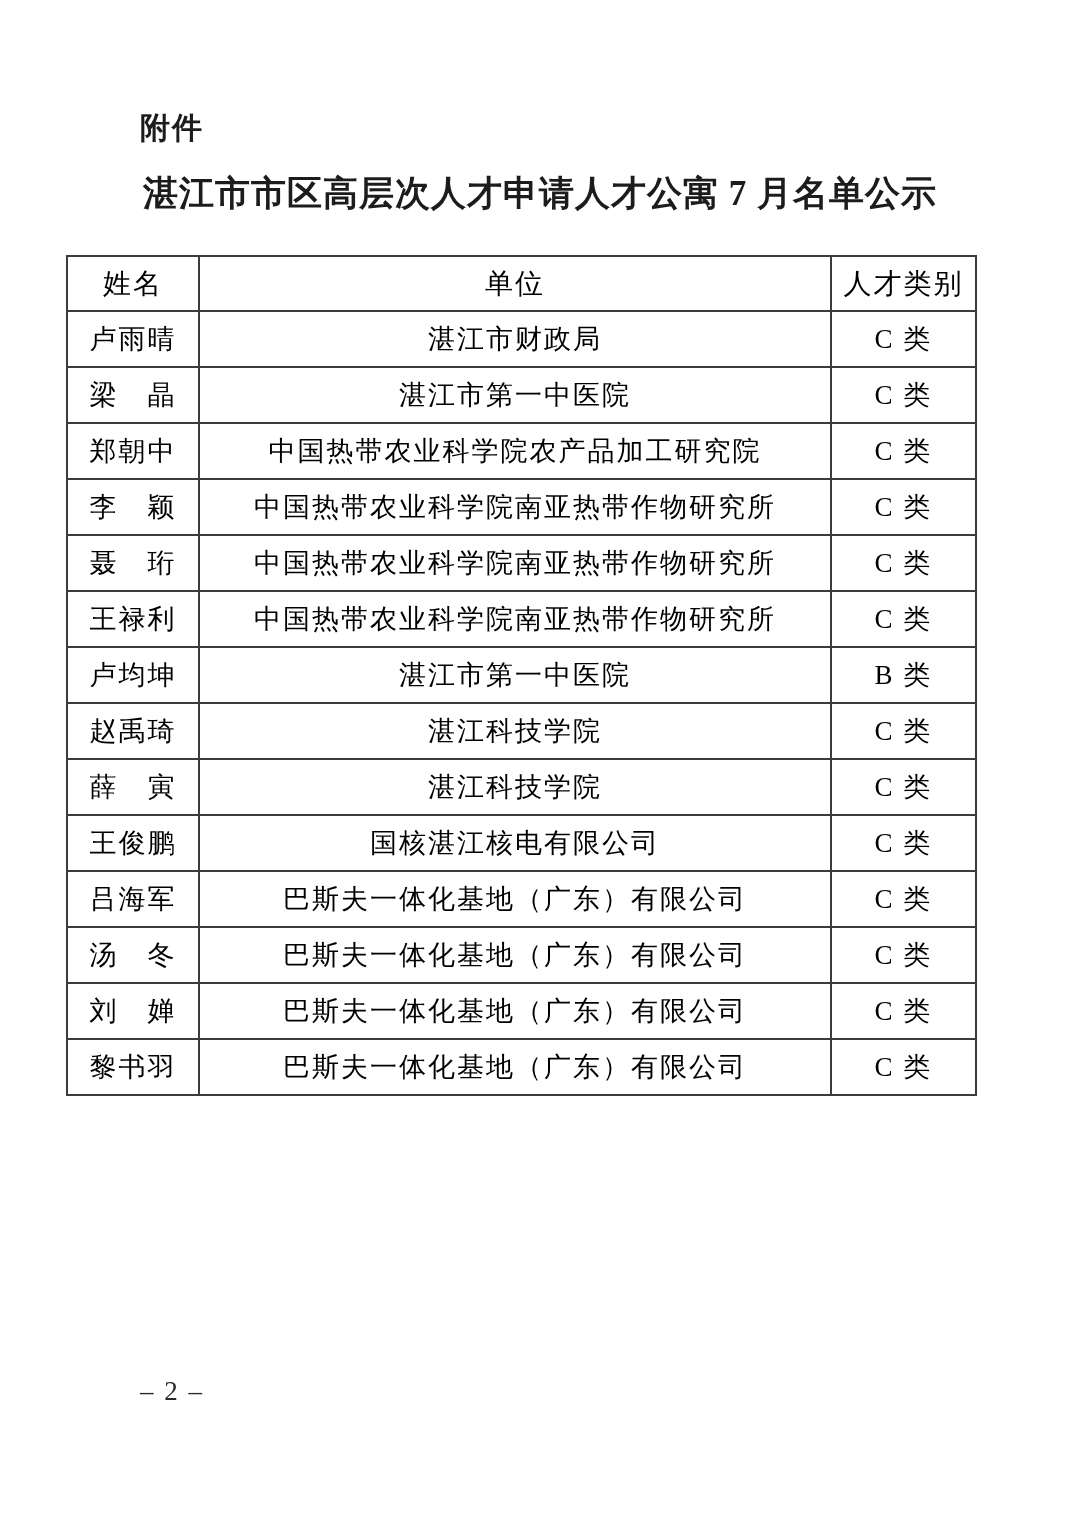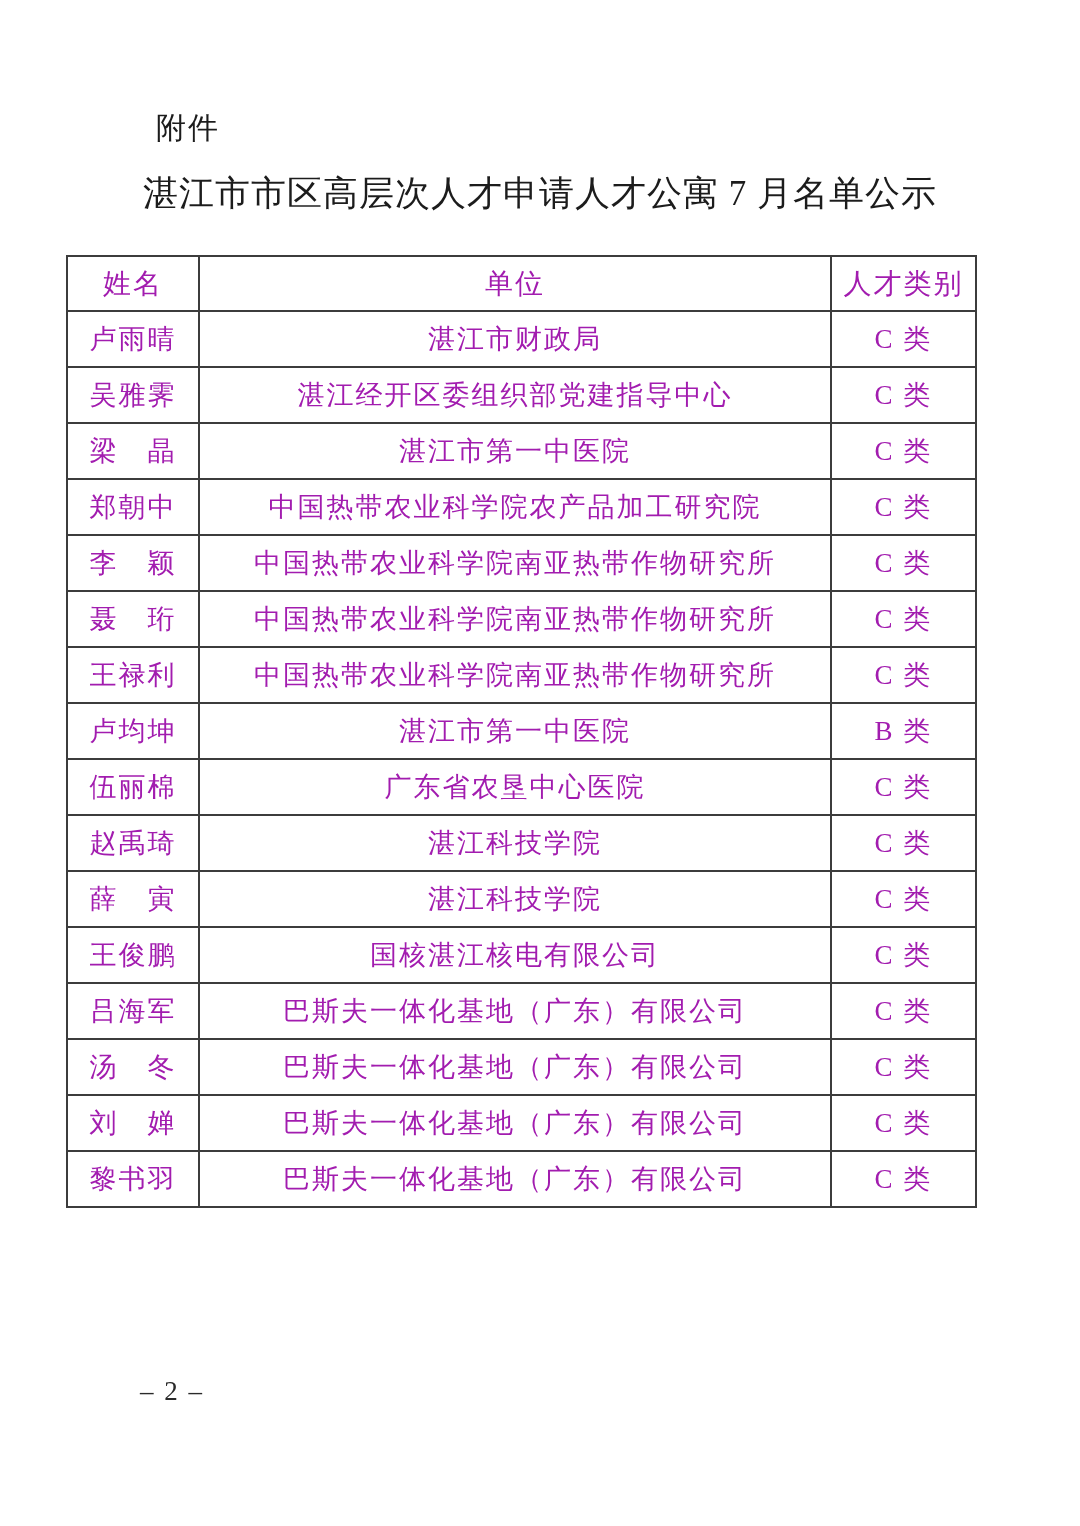--- a/index.html
+++ b/index.html
@@ -11,36 +11,36 @@
     position: relative;
     width: 1080px;
     height: 1526px;
     background: #ffffff;
     color: #1c1c1c;
     font-family: "Liberation Serif", "DejaVu Serif", serif;
     overflow: hidden;
   }
   .attachment-label {
     position: absolute;
-    left: 156px;
+    left: 140px;
     top: 108px;
     font-size: 30px;
-    font-weight: normal;
+    font-weight: bold;
     font-family: "Liberation Sans", "DejaVu Sans", sans-serif;
     letter-spacing: 2px;
   }
   .doc-title {
     position: absolute;
     top: 170px;
     left: 0;
     width: 100%;
     margin: 0;
     text-align: center;
     font-size: 35px;
-    font-weight: normal;
+    font-weight: bold;
     letter-spacing: 1px;
     font-family: "Liberation Serif", "DejaVu Serif", serif;
   }
   .doc-table {
     position: absolute;
     left: 66px;
     top: 255px;
     width: 909px;
     border-collapse: collapse;
     table-layout: fixed;
@@ -50,21 +50,21 @@
   .doc-table col.col-category { width: 145px; }
   .doc-table th,
   .doc-table td {
     border: 2px solid #3c3c3c;
     text-align: center;
     vertical-align: middle;
     font-weight: normal;
     font-size: 27px;
     letter-spacing: 2px;
     padding: 0 4px;
-    color: #a21caf;
+    color: #000000;
     overflow: hidden;
     white-space: nowrap;
   }
   .doc-table thead th {
     height: 53px;
     font-size: 28px;
   }
   .doc-table tbody td {
     height: 54px;
   }
@@ -99,25 +99,20 @@
         <th>人才类别</th>
       </tr>
     </thead>
     <tbody>
         <tr>
           <td>卢雨晴</td>
           <td>湛江市财政局</td>
           <td>C 类</td>
         </tr>
         <tr>
-          <td>吴雅霁</td>
-          <td>湛江经开区委组织部党建指导中心</td>
-          <td>C 类</td>
-        </tr>
-        <tr>
           <td>梁　晶</td>
           <td>湛江市第一中医院</td>
           <td>C 类</td>
         </tr>
         <tr>
           <td>郑朝中</td>
           <td>中国热带农业科学院农产品加工研究院</td>
           <td>C 类</td>
         </tr>
         <tr>
@@ -132,25 +127,20 @@
         </tr>
         <tr>
           <td>王禄利</td>
           <td>中国热带农业科学院南亚热带作物研究所</td>
           <td>C 类</td>
         </tr>
         <tr>
           <td>卢均坤</td>
           <td>湛江市第一中医院</td>
           <td>B 类</td>
-        </tr>
-        <tr>
-          <td>伍丽棉</td>
-          <td>广东省农垦中心医院</td>
-          <td>C 类</td>
         </tr>
         <tr>
           <td>赵禹琦</td>
           <td>湛江科技学院</td>
           <td>C 类</td>
         </tr>
         <tr>
           <td>薛　寅</td>
           <td>湛江科技学院</td>
           <td>C 类</td>

